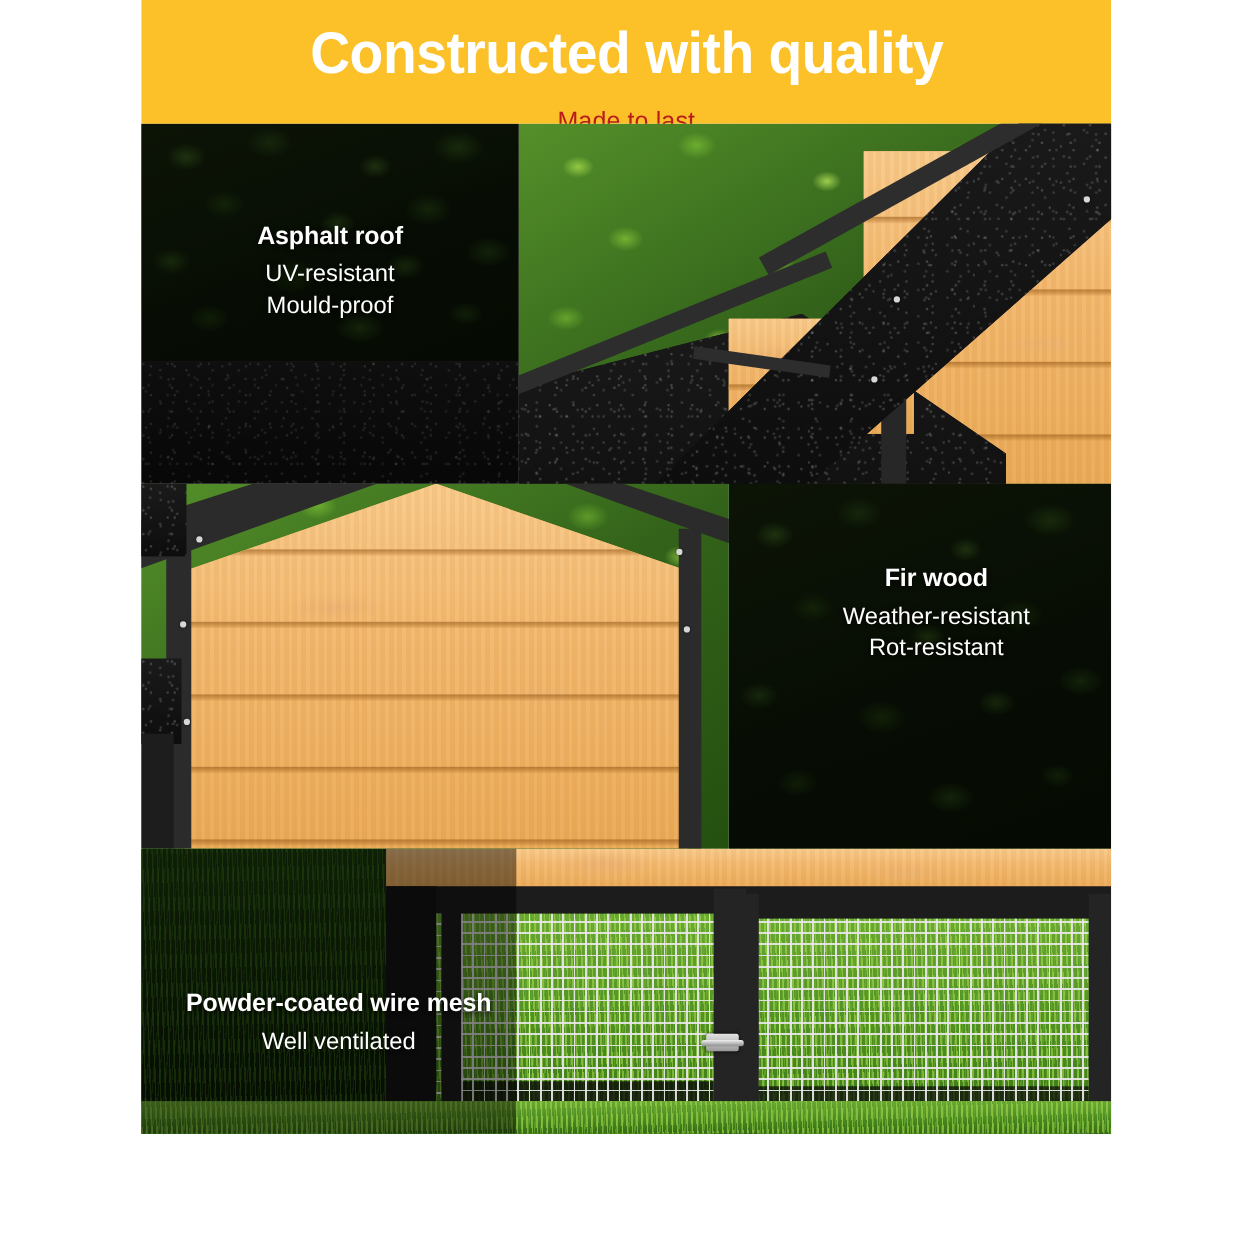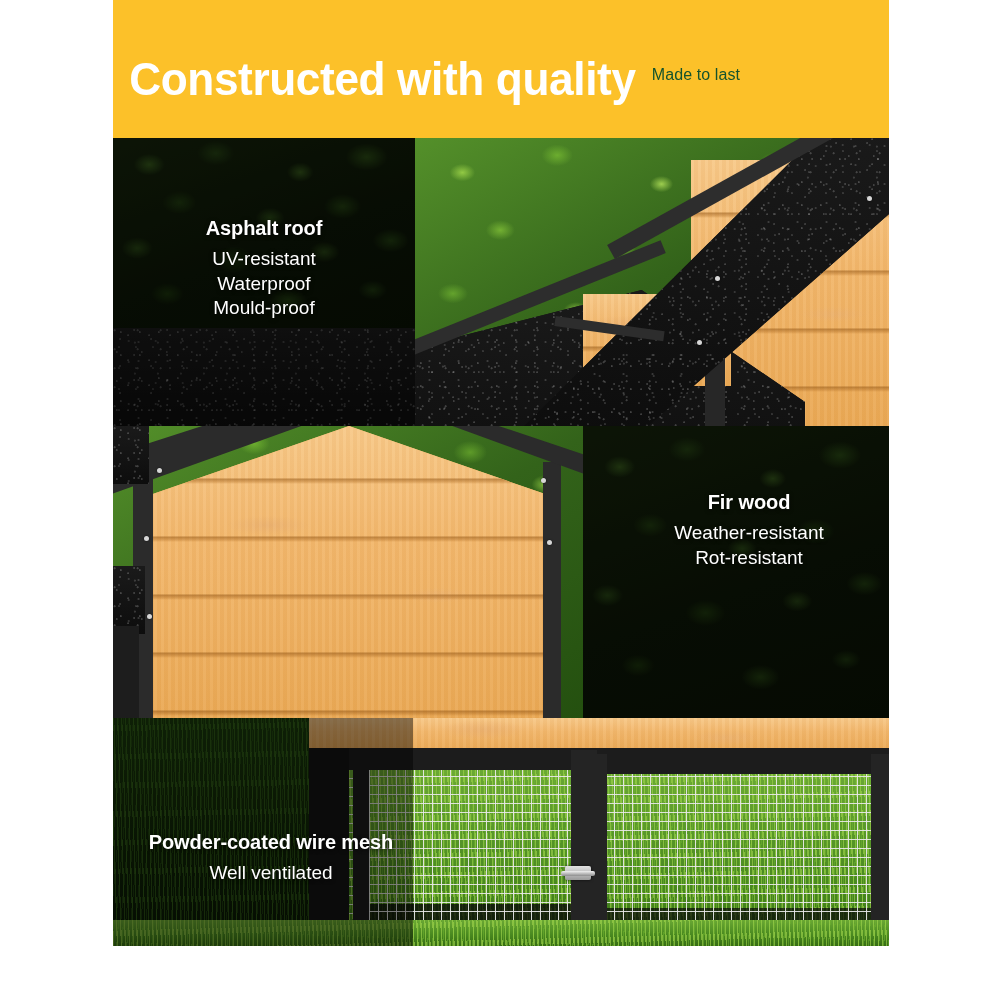--- a/index.html
+++ b/index.html
@@ -8,27 +8,27 @@
        font-family:"Liberation Sans","DejaVu Sans",sans-serif;
        -webkit-font-smoothing:antialiased;}
 
   .page{position:relative;width:1000px;height:1000px;background:#fff;}
 
   
   .content{position:absolute;left:113px;top:0;width:776px;height:1000px;
            background:#fff;overflow:hidden;}
 
   
-  .banner{position:relative;width:100%;height:138px;background:#fcc129;
-          display:flex;flex-direction:row;align-items:center;
+  .banner{position:relative;width:100%;height:99px;background:#fcc129;
+          display:flex;flex-direction:column;align-items:center;
           justify-content:flex-start;overflow:hidden;}
   .banner-title{color:#ffffff;font-size:47px;line-height:1;font-weight:700;
                 letter-spacing:-0.4px;margin-top:18px;white-space:nowrap;
                 transform:scaleX(0.94);transform-origin:center;}
-  .banner-sub{color:#14532d;font-size:16px;font-weight:400;margin-top:11px;
+  .banner-sub{color:#b91c1c;font-size:20px;font-weight:400;margin-top:21px;
               letter-spacing:0.1px;white-space:nowrap;}
 
   
   .row{position:relative;width:100%;overflow:hidden;}
   .r1{height:288px;}
   .r2{height:292px;}
   .r3{height:228px;}
 
   .cell{position:absolute;top:0;height:100%;overflow:hidden;}
 
@@ -208,21 +208,20 @@
 
       <div class="cell" id="r1-left">
         <div class="sky tex-foliage-dark"></div>
         <div class="asph tex-asphalt"></div>
         <div class="dark-veil"></div>
       </div>
 
       <div class="caption" id="cap-asphalt">
         <div class="cap-title">Asphalt roof</div>
         <div class="cap-line">UV-resistant</div>
-        <div class="cap-line">Waterproof</div>
         <div class="cap-line">Mould-proof</div>
       </div>
 
       <div class="cell" id="r1-right">
         <div class="bg tex-foliage-bright"></div>
         <div class="roof-wood-wall tex-wood"></div>
         <div class="roof-lower tex-asphalt"></div>
         <div class="roof-inner-wood tex-wood"></div>
         <div class="roof-post"></div>
         <div class="roof-main tex-asphalt"></div>

